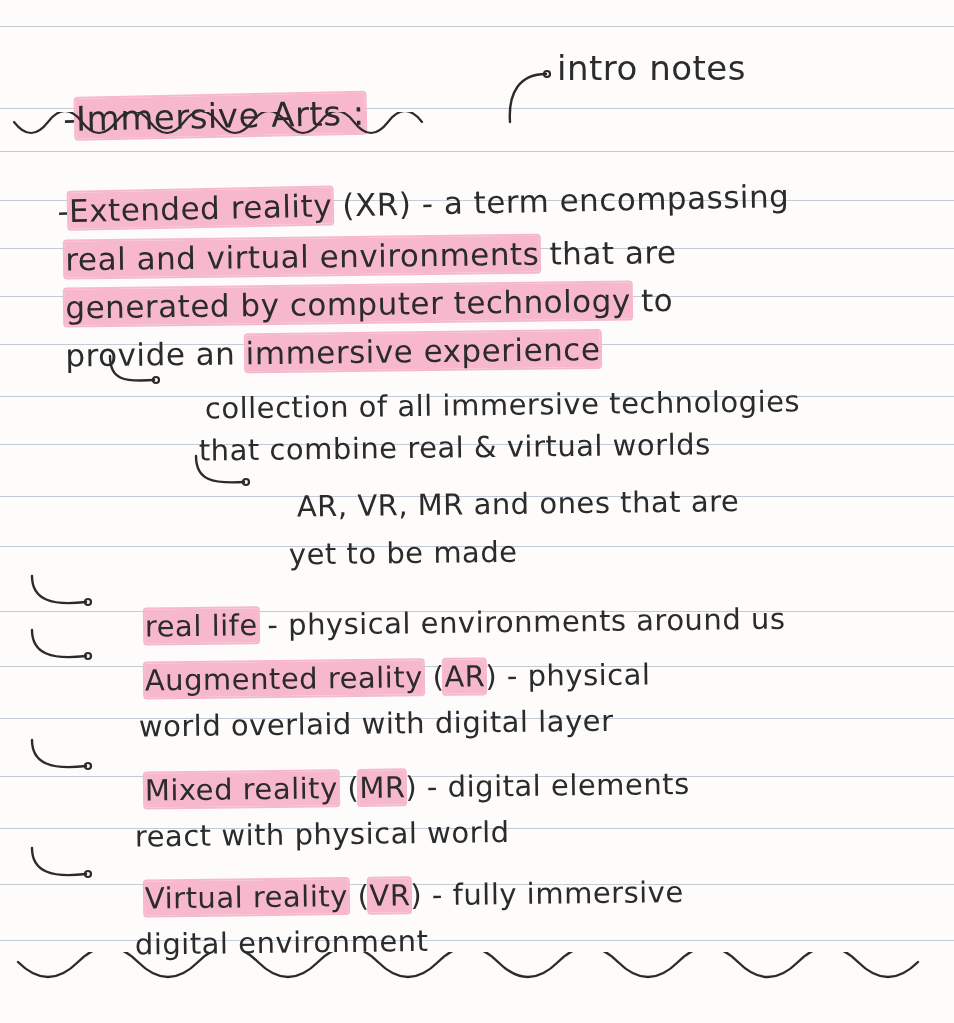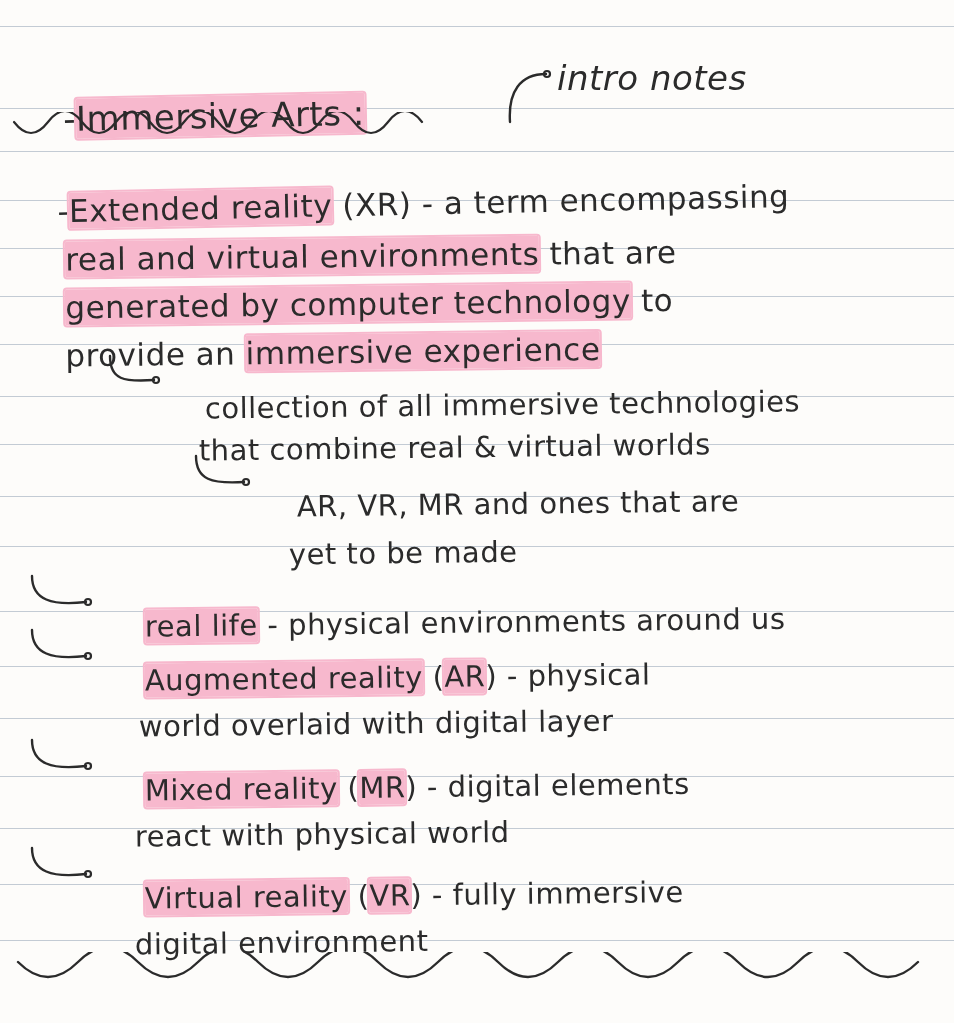--- a/index.html
+++ b/index.html
@@ -90,21 +90,21 @@
   <div class="rule" style="top:940px"></div>
 
   <div class="hw s-title slant" style="left:18px; top:60px;">
     <span>-</span><span class="hl">Immersive Arts :</span>
   </div>
 
   <svg class="pointer" style="left:500px; top:62px;" width="70" height="62" viewBox="0 0 70 62">
     <path d="M10 60 C 8 30, 20 12, 46 12" fill="none" stroke="#2b2b2b" stroke-width="2.4" stroke-linecap="round"></path>
     <circle cx="47" cy="12" r="3" fill="none" stroke="#2b2b2b" stroke-width="2.2"></circle>
   </svg>
-  <div class="hw s-title" style="left:557px; top:58px;font-style:italic;">intro notes</div>
+  <div class="hw s-title" style="left:557px; top:48px;">intro notes</div>
 
   <svg class="wave" style="top:112px" viewBox="0 0 954 34" preserveAspectRatio="none">
     <path d="M14 10 q 17 22 34 0 q 17 -22 34 0 q 17 22 34 0 q 17 -22 34 0 q 17 22 34 0 q 17 -22 34 0 q 17 22 34 0 q 17 -22 34 0 q 17 22 34 0 q 17 -22 34 0 q 17 22 34 0 q 17 -22 34 0" fill="none" stroke="#2b2b2b" stroke-width="2.2" stroke-linecap="round"></path>
   </svg>
 
   <div class="hw s-body slant" style="left:16px; top:158px;">
     <span>-</span><span class="hl">Extended reality</span><span> (XR) - a term encompassing</span>
   </div>
 
   <div class="hw s-body slant2" style="left:24px; top:206px;">

